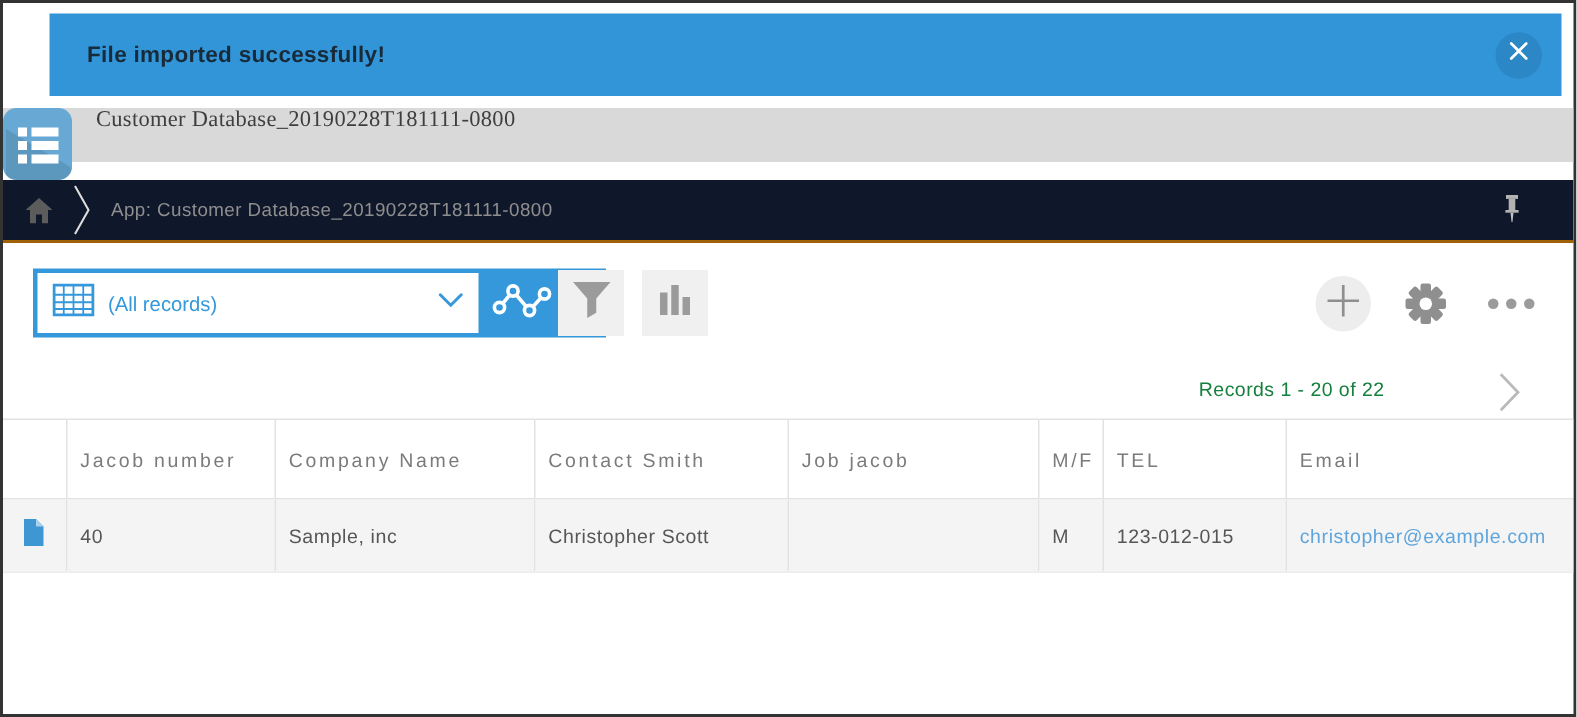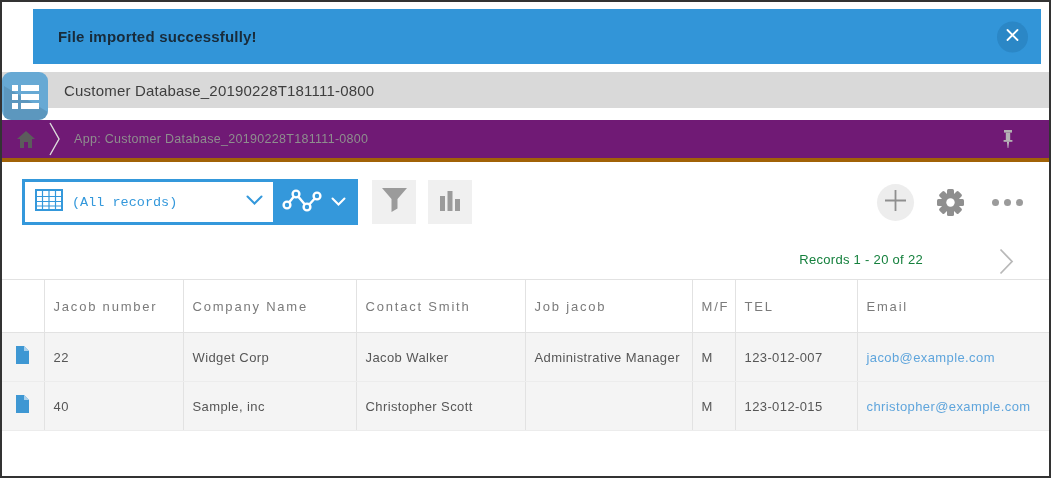--- a/index.html
+++ b/index.html
@@ -15,41 +15,41 @@
   }
   .banner-text { color:#182b3a; font-size:15px; font-weight:bold; letter-spacing:.2px; }
   .banner-close {
     position:absolute; right:13px; top:50%; transform:translateY(-50%);
     width:31px; height:31px; border-radius:50%; background:#2b87c6;
     display:flex; align-items:center; justify-content:center; cursor:pointer;
   }
   
   .app-header {
     position:absolute; top:70px; left:0; right:0; height:36px;
-    background:#d9d9d9; display:flex; align-items:center;
+    background:#d9d9d9; display:flex; align-items:flex-start;font-family:Liberation Serif, serif;
   }
   .app-icon { position:absolute; left:0; top:0; width:46px; height:48px; }
   .app-title { margin-left:62px; font-size:15px; color:#3e3e3e; letter-spacing:.2px; }
   
   .breadcrumb {
-    position:absolute; top:118px; left:0; right:0; height:42px; background:#701a75;
-    border-bottom:4px solid #a16207; display:flex; align-items:center;
+    position:absolute; top:118px; left:0; right:0; height:42px; background:#0f172a;
+    border-bottom:2px solid #a16207; display:flex; align-items:center;
   }
   .crumb-home { margin-left:15px; display:flex; align-items:center; }
   .crumb-sep { margin-left:14px; display:flex; align-items:center; }
   .crumb-text { margin-left:13px; font-size:12.5px; color:#8e8e8e; letter-spacing:.3px; }
   .crumb-pin { position:absolute; right:33px; top:9px; }
   
   .view-widget {
     position:absolute; left:20px; top:177px; height:46px;
     background:#3498db; display:flex; padding:3px;
   }
   .view-field {
-    background:#fff; width:248px; display:flex; align-items:center;
-    padding:0 10px; cursor:pointer;font-family:Liberation Mono, monospace;
+    background:#fff; width:294px; display:flex; align-items:center;
+    padding:0 10px; cursor:pointer;
   }
   .view-label { flex:1; margin-left:9px; font-size:13.5px; color:#3498db; }
   .graph-seg { width:82px; display:flex; align-items:center; justify-content:center; gap:9px; cursor:pointer; }
   .sq-btn {
     position:absolute; top:178px; width:44px; height:44px; background:#f0f0f0;
     display:flex; align-items:center; justify-content:center; cursor:pointer;
   }
   .btn-filter { left:370px; }
   .btn-chart { left:426px; }
   .btn-plus {
@@ -247,35 +247,20 @@
       </tr>
     </thead>
     <tbody>
       <tr class="shade">
         <td class="icon-cell">
           <svg width="15" height="19" viewBox="0 0 15 19">
               <path d="M1,0 H9 L14,5 V18 H1 Z" fill="#3e97d3"></path>
               <polygon points="9,0 14,5 9,5" fill="#a9d0ec"></polygon>
             </svg>
         </td>
-        <td>22</td>
-        <td>Widget Corp</td>
-        <td>Jacob Walker</td>
-        <td>Administrative Manager</td>
-        <td>M</td>
-        <td>123-012-007</td>
-        <td><a class="email-link">jacob@example.com</a></td>
-      </tr>
-      <tr class="shade">
-        <td class="icon-cell">
-          <svg width="15" height="19" viewBox="0 0 15 19">
-              <path d="M1,0 H9 L14,5 V18 H1 Z" fill="#3e97d3"></path>
-              <polygon points="9,0 14,5 9,5" fill="#a9d0ec"></polygon>
-            </svg>
-        </td>
         <td>40</td>
         <td>Sample, inc</td>
         <td>Christopher Scott</td>
         <td></td>
         <td>M</td>
         <td>123-012-015</td>
         <td><a class="email-link">christopher@example.com</a></td>
       </tr>
     </tbody>
   </table>

